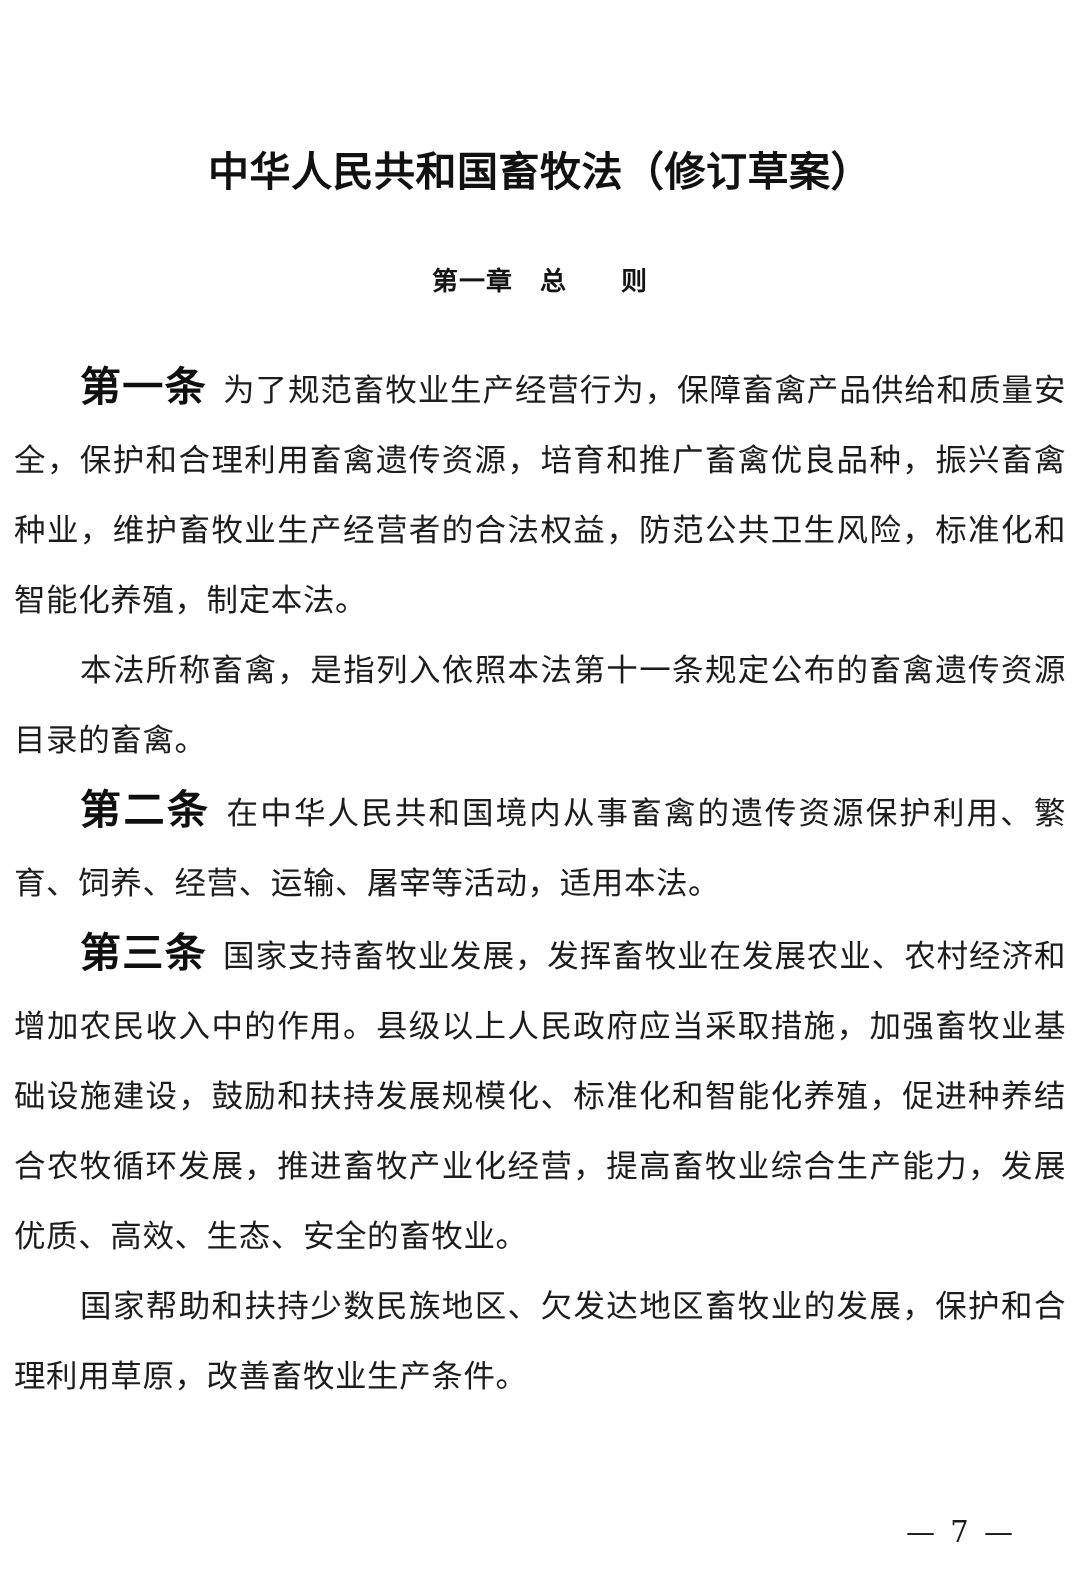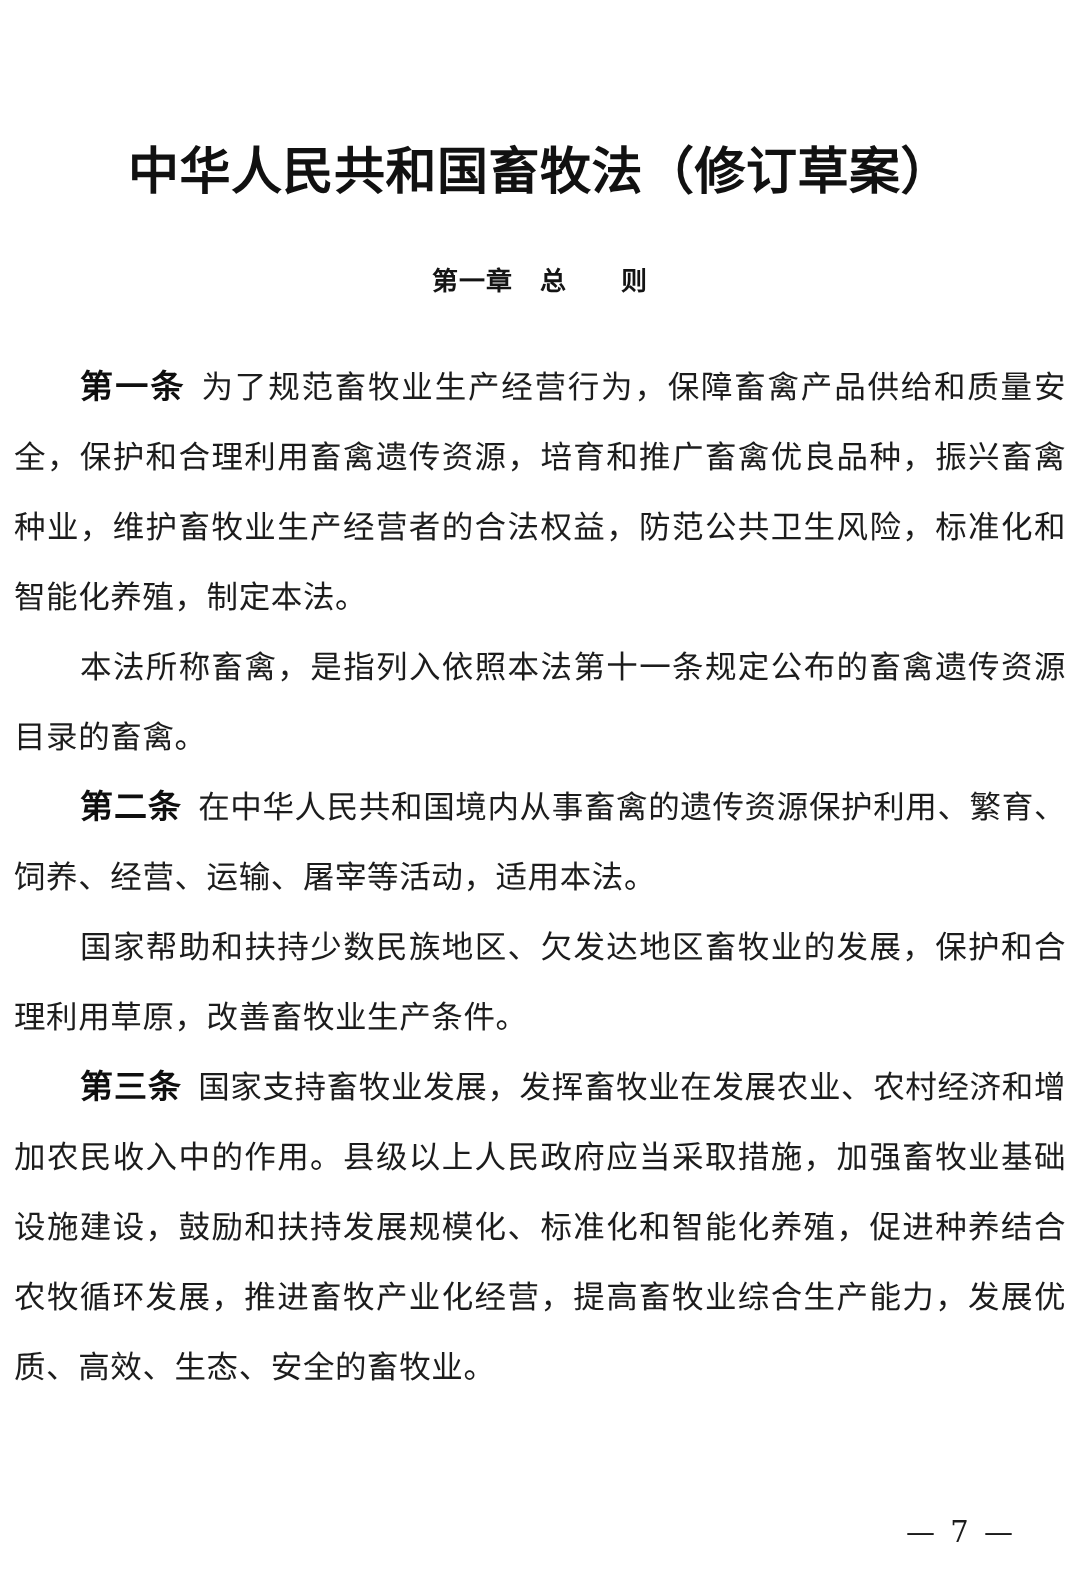--- a/index.html
+++ b/index.html
@@ -31,21 +31,21 @@
   .doc-title {
     margin: 0;
     padding: 0;
     position: absolute;
     top: 143px;
     left: 0;
     width: 1080px;
     text-align: center;
     font-family: "DejaVu Sans", "Liberation Sans", sans-serif;
     font-weight: 700;
-    font-size: 51px;
+    font-size: 41px;
     line-height: 58px;
     letter-spacing: 0.5px;
     color: #111111;
     white-space: nowrap;
   }
 
   
   .chapter-heading {
     margin: 0;
     padding: 0;
@@ -83,21 +83,21 @@
     letter-spacing: 0.6px;
     text-indent: 66px;
     word-break: break-all;
   }
 
   
 
   .art-label {
     font-family: "DejaVu Sans", "Liberation Sans", sans-serif;
     font-weight: 700;
-    font-size: 33px;
+    font-size: 41px;
     letter-spacing: 1px;
     color: #0f0f0f;
     padding-right: 16px;
   }
 
   
   .page-number {
     position: absolute;
     top: 1512px;
     right: 64px;
@@ -127,24 +127,24 @@
     <p class="para">
       <span>本法所称畜禽，是指列入依照本法第十一条规定公布的畜禽遗传资源目录的畜禽。</span>
     </p>
 
     <p class="para">
       <span class="art-label">第二条</span><span>在中华人民共和国境内从事畜禽的遗传资源保护利用、繁育、饲养、经营、运输、屠宰等活动，适用本法。</span>
     </p>
 
 
     <p class="para">
-      <span>国家帮助和扶持少数民族地区、欠发达地区畜牧业的发展，保护和合理利用草原，改善畜牧业生产条件。</span>
+      <span class="art-label">第三条</span><span>国家支持畜牧业发展，发挥畜牧业在发展农业、农村经济和增加农民收入中的作用。县级以上人民政府应当采取措施，加强畜牧业基础设施建设，鼓励和扶持发展规模化、标准化和智能化养殖，促进种养结合农牧循环发展，推进畜牧产业化经营，提高畜牧业综合生产能力，发展优质、高效、生态、安全的畜牧业。</span>
     </p>
 
     <p class="para">
-      <span class="art-label">第三条</span><span>国家支持畜牧业发展，发挥畜牧业在发展农业、农村经济和增加农民收入中的作用。县级以上人民政府应当采取措施，加强畜牧业基础设施建设，鼓励和扶持发展规模化、标准化和智能化养殖，促进种养结合农牧循环发展，推进畜牧产业化经营，提高畜牧业综合生产能力，发展优质、高效、生态、安全的畜牧业。</span>
+      <span>国家帮助和扶持少数民族地区、欠发达地区畜牧业的发展，保护和合理利用草原，改善畜牧业生产条件。</span>
     </p>
 
   </div>
 
   <div class="page-number">— 7 —</div>
 
 </div>
 
 </body></html>

